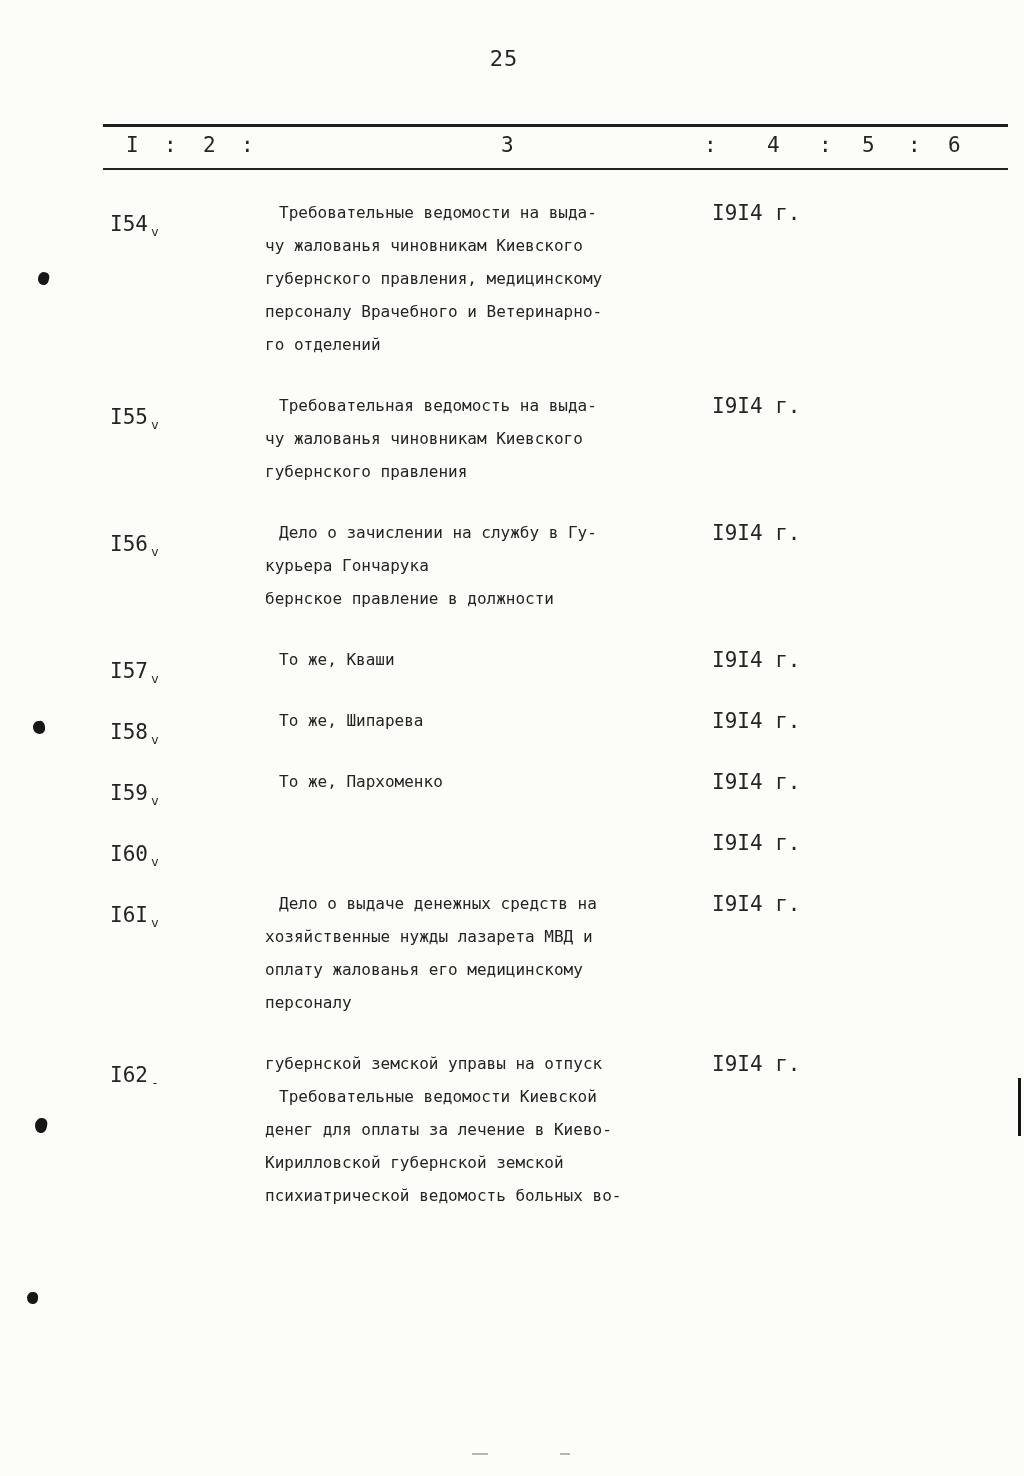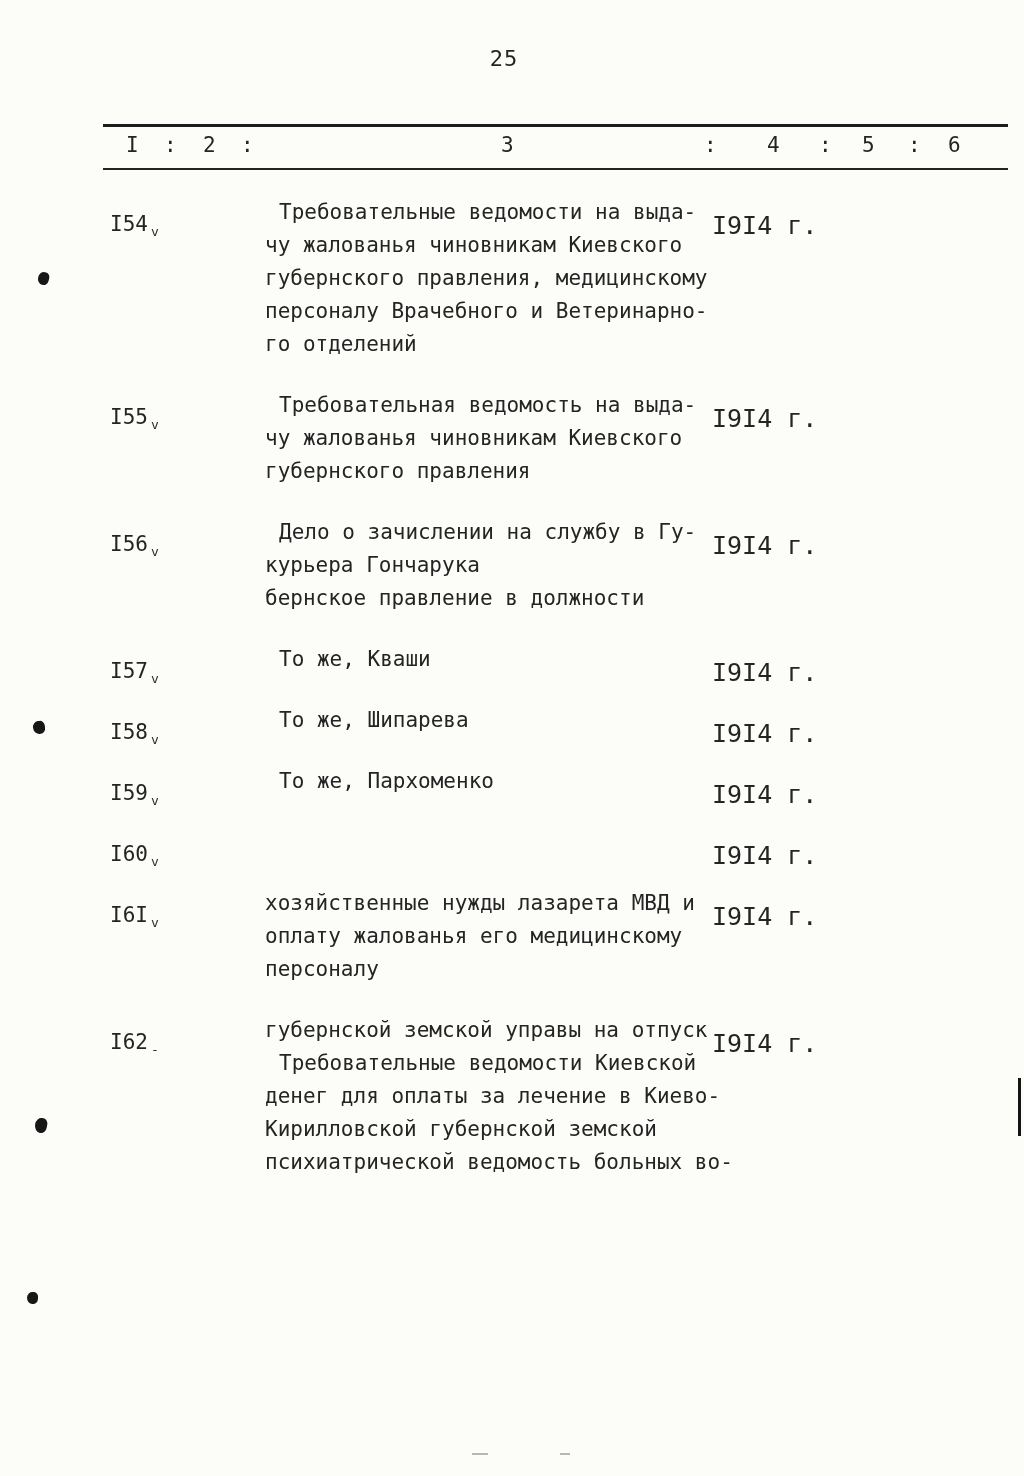--- a/index.html
+++ b/index.html
@@ -85,32 +85,32 @@
     position: relative;
     top: 5px;
     left: 3px;
     color: #2c2c2c;
   }
   .desc {
     margin-left: 265px;
     width: 470px;
   }
   .desc .line {
-    font-size: 21px;
+    font-size: 16px;
     line-height: 33px;
     white-space: nowrap;
   }
   .desc .line.first {
     padding-left: 14px;
   }
   .year {
     position: absolute;
     left: 712px;
-    top: 13px;
-    font-size: 25px;
+    top: 1px;
+    font-size: 21px;
     line-height: 33px;
     white-space: nowrap;
   }
 
   .blot {
     position: absolute;
     background: #171717;
     border-radius: 55% 45% 50% 60%;
   }
   .blot-1 { left: 38px; top: 272px; width: 11px; height: 13px; transform: rotate(14deg); }
@@ -232,20 +232,21 @@
       <span class="num-text">I60</span><span class="mark">v</span>
     </div>
     <div class="year">I9I4 г.</div>
   </div>
 
   <div class="entry">
     <div class="num">
       <span class="num-text">I6I</span><span class="mark">v</span>
     </div>
     <div class="desc">
+          <div class="line first">Дело о выдаче денежных средств на</div>
           <div class="line">хозяйственные нужды лазарета МВД и</div>
           <div class="line">оплату жалованья его медицинскому</div>
           <div class="line">персоналу</div>
         </div>
     <div class="year">I9I4 г.</div>
   </div>
 
   <div class="entry">
     <div class="num">
       <span class="num-text">I62</span><span class="mark">-</span>

